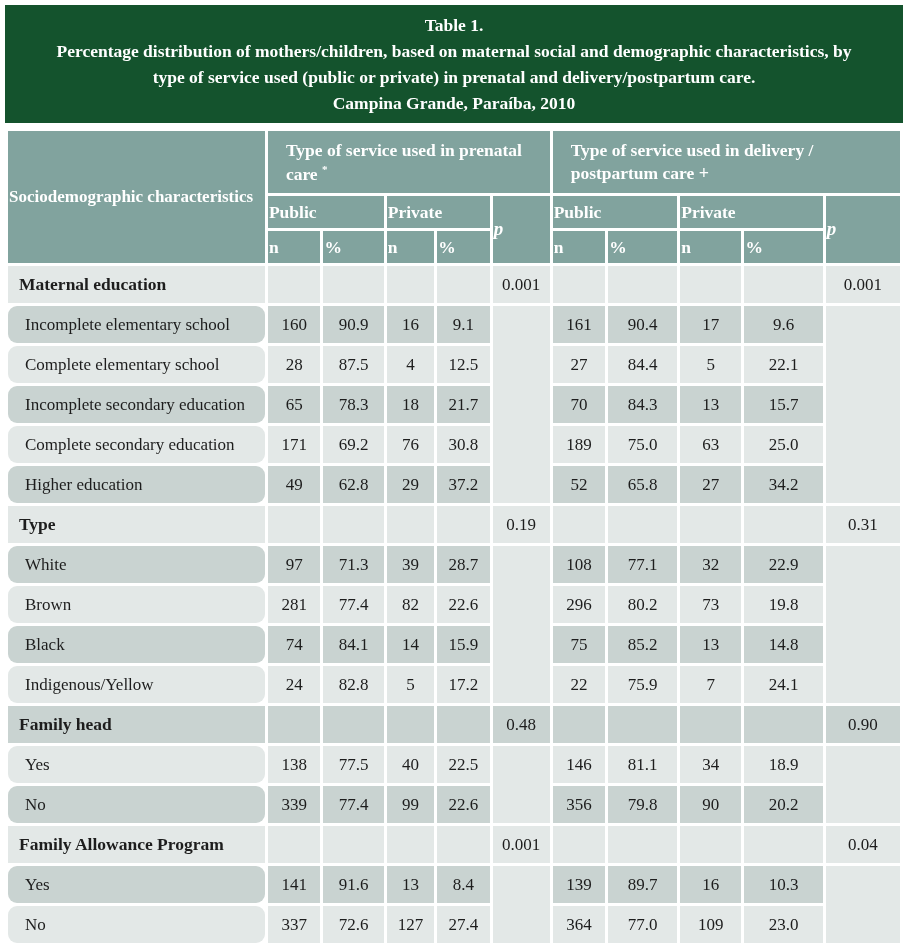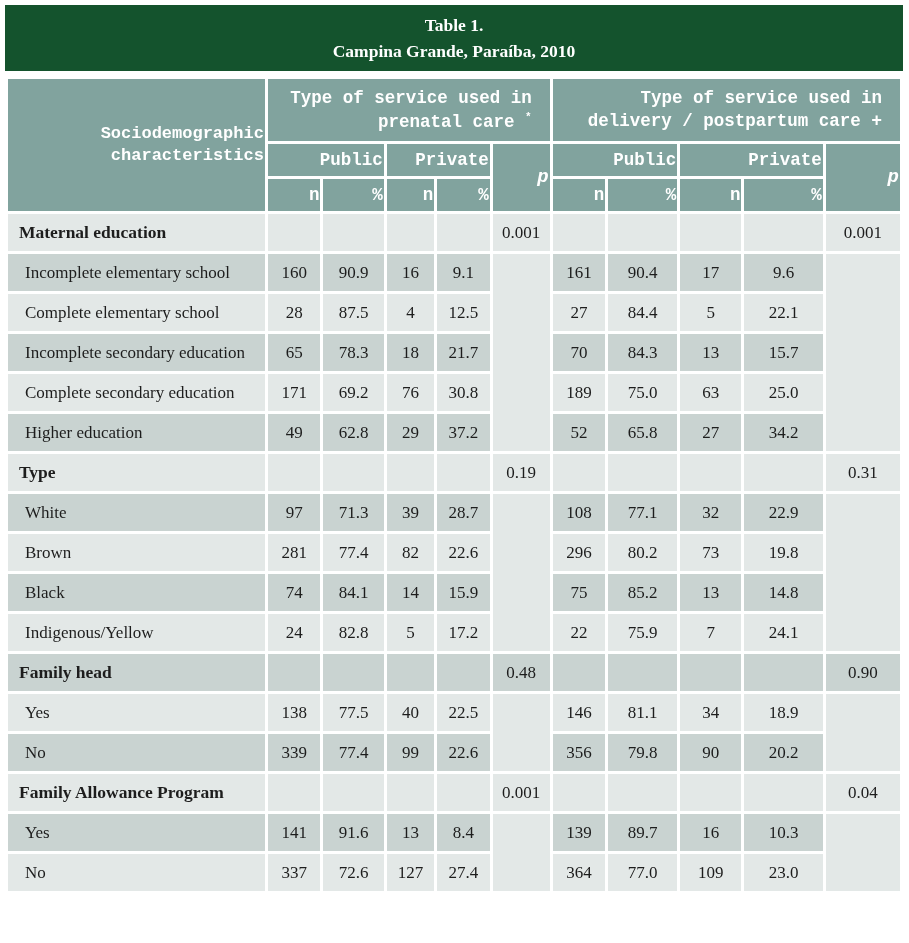--- a/index.html
+++ b/index.html
@@ -25,49 +25,49 @@
     background: #ffffff;
     table-layout: fixed;
   }
   td { overflow: hidden; }
 
   
   td.h {
     background: #81a39e;
     color: #ffffff;
     font-weight: bold;
-    text-align: right;
+    text-align: left;
     vertical-align: middle;
     font-size: 17.5px;
     line-height: 1.3;
-    font-family: Liberation Mono, monospace;
   }
   td.h.label-h { font-size: 17px; }
   td.h.group { height: 58px; padding: 2px 18px; }
   td.h.sub { height: 30px; margin-top: 8px; }
   td.h.meas { height: 30px; }
   td.h.p-head { font-style: italic; font-size: 19px; }
   sup.mark { font-size: 11px; }
   span.plus { font-size: 18px; }
 
   
   tr.body td { height: 35px; font-size: 17px; text-align: center; vertical-align: middle; }
-  tr.body td.lbl { text-align: left; padding-left: 17px; }
+  tr.body td.lbl { text-align: left; padding-left: 17px; border-radius: 9px; }
   tr.body td.cat { text-align: left; padding-left: 11px; font-weight: bold; font-size: 17.5px; font-family: Liberation Serif, serif; }
   .light td, td.cellL { background: #e3e8e7; }
   .dark td, td.cellD { background: #c9d3d1; }
   td.pspan { background: #e3e8e7; }
 </style>
 </head>
 <body>
 
 <div class="page">
 
   <div class="title-band">
     <div>Table 1.</div>
+    <div class="desc">Percentage distribution of mothers/children, based on maternal social and demographic characteristics, by type of service used (public or private) in prenatal and delivery/postpartum care.</div>
     <div>Campina Grande, Paraíba, 2010</div>
   </div>
 
   <table class="main">
     <colgroup>
       <col style="width:29.8%">
         <col style="width:6.1%">
         <col style="width:7.0%">
         <col style="width:5.5%">
         <col style="width:6.1%">

